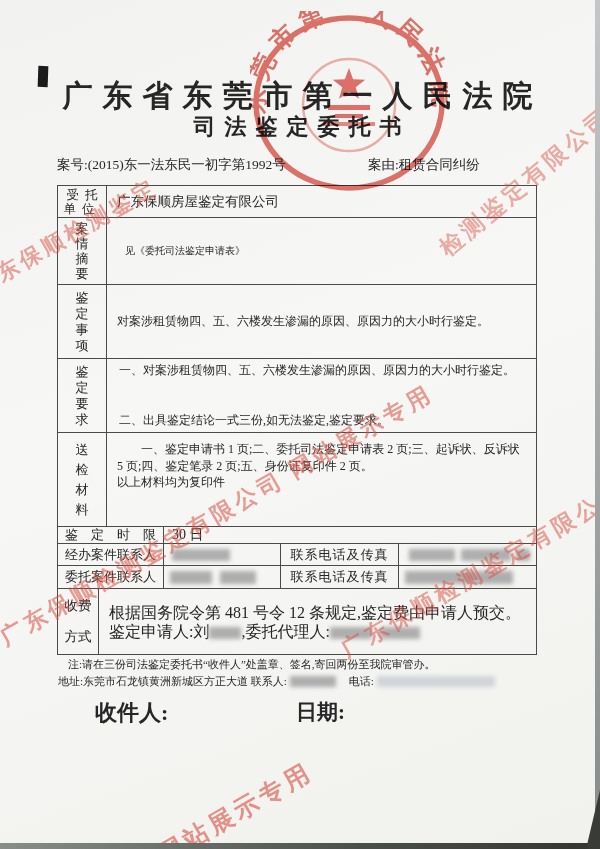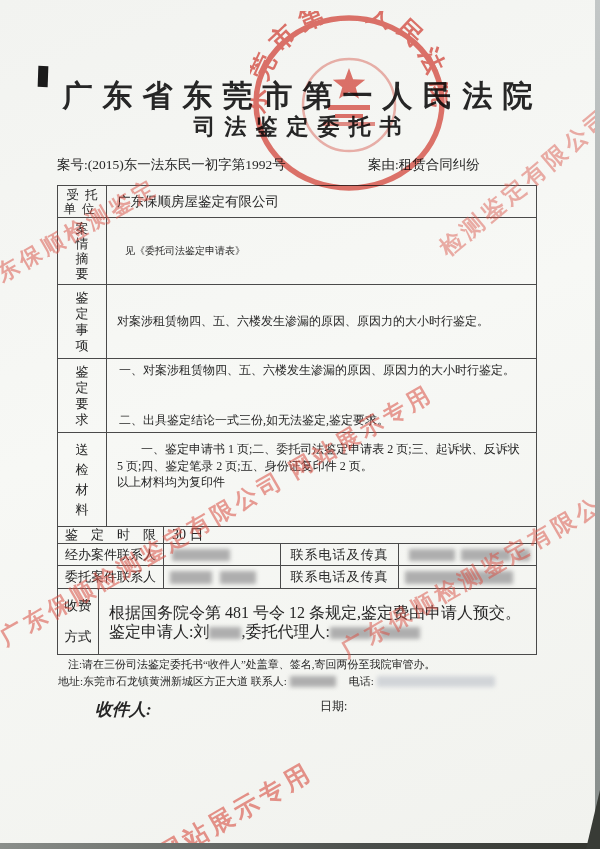--- a/index.html
+++ b/index.html
@@ -44,22 +44,22 @@
   .fee-content{flex-direction:column;justify-content:center;align-items:flex-start;display:flex;
                padding-left:10px;line-height:19px;font-size:16px;}
   
   .blur{display:inline-block;background:#aeaeae;filter:blur(2px);height:12px;
         vertical-align:-2px;border-radius:1px;}
   .blur.lite{background:#c6cad0;opacity:.75;}
   
   .fnote{position:absolute;font-size:11px;white-space:nowrap;}
   .note1{left:68px;top:657px;}
   .note2{left:58px;top:674px;}
-  .receiver{position:absolute;left:95px;top:698px;font-size:17px;font-weight:bold;font-style:italic;}
-  .datefield{position:absolute;left:320px;top:698px;font-size:12px;font-weight:normal;}
+  .receiver{position:absolute;left:95px;top:698px;font-size:22px;font-weight:bold;}
+  .datefield{position:absolute;left:296px;top:698px;font-size:21px;font-weight:bold;}
   
   .wm{position:absolute;font-weight:bold;color:#d94f43;white-space:nowrap;
       transform-origin:0 50%;pointer-events:none;z-index:7;letter-spacing:4px;}
   .wm1{left:-24px;top:274px;font-size:22px;transform:rotate(-30deg);opacity:.5;}
   .wm2{left:443px;top:236px;font-size:23px;transform:rotate(-40deg);opacity:.45;}
   .wm3{left:2px;top:624px;font-size:23px;transform:rotate(-30deg);opacity:.55;}
   .wm4{left:343px;top:636px;font-size:23px;transform:rotate(-30deg);opacity:.5;}
   .wm5{left:160px;top:840px;font-size:25px;transform:rotate(-30deg);opacity:.6;}
   
   .seal{position:absolute;left:250px;top:11px;z-index:8;pointer-events:none;

